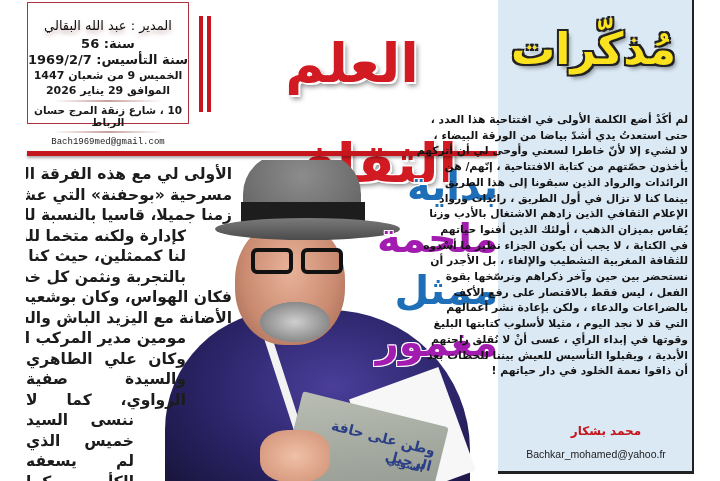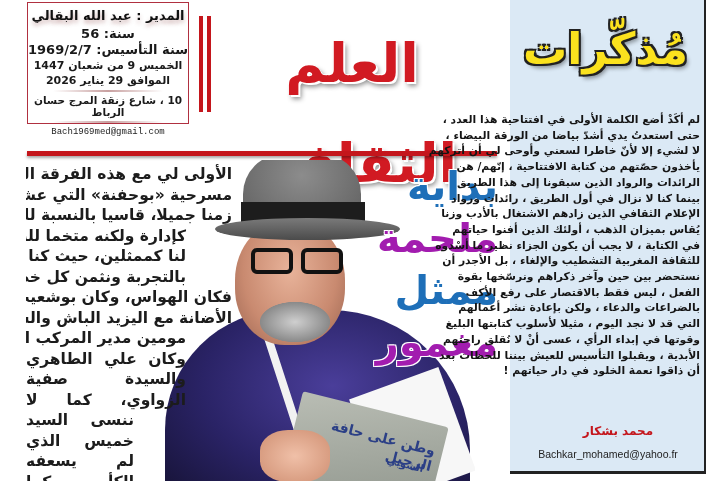--- a/index.html
+++ b/index.html
@@ -6,21 +6,21 @@
   html, body { width: 720px; height: 481px; overflow: hidden; background: #ffffff; }
   body { position: relative; font-family: "DejaVu Sans", sans-serif; color: #1a1a1a; }
 
   
   .info-box {
     position: absolute; left: 27px; top: 2px; width: 162px; height: 122px;
     border: 1px solid #b03040; background: #fff;
     direction: rtl; text-align: center;
   }
   .info-box .director {
-    font-weight: bold; font-size: 13px; margin-top: 5px; color: #111;
+    font-weight: normal; font-size: 13px; margin-top: 15px; color: #111;
     text-shadow: 0 3px 4px rgba(120,40,40,0.35);
   }
   .info-box .year { font-weight: bold; font-size: 13px; margin-top: 3px; }
   .info-box .founded { font-weight: bold; font-size: 13px; margin-top: 1px; }
   .info-box .hijri, .info-box .greg { font-weight: bold; font-size: 11px; margin-top: 2px; }
   .info-box .sep { height: 2px; margin: 3px 25px 2px; background: linear-gradient(90deg, transparent, #c8a0a0, transparent); }
   .info-box .address { font-weight: bold; font-size: 10.5px; }
   .info-box .email { font-family: Liberation Mono, monospace; font-size: 9px; margin-top: 4px; direction: ltr; color: #222; }
 
   
@@ -101,21 +101,21 @@
     position: absolute; left: 360px; top: 160px; width: 138px; height: 250px;
     direction: rtl; text-align: right; font-weight: bold;
     font-size: 40px; line-height: 52px;
     text-shadow: 1px 1px 0 #fff, -1px -1px 0 #fff, 1px -1px 0 #fff, -1px 1px 0 #fff;
   }
   .headline .blue { color: #1e6fb8; display: block; }
   .headline .red { color: #a21caf; display: block; }
 
   
   .column-box {
-    position: absolute; left: 510px; top: 0; width: 196px; height: 474px;
+    position: absolute; left: 498px; top: 0; width: 196px; height: 474px;
     background: #dbe9f5; border-right: 2px solid #222; border-bottom: 3px solid #222;
     direction: rtl;
   }
   .column-title {
     position: absolute; left: 18px; top: 14px; width: 160px; text-align: center;
     font-weight: bold; font-size: 44px; color: #fbe21e; line-height: 70px;
     text-shadow: 2px 2px 0 #222, -2px -2px 0 #222, 2px -2px 0 #222, -2px 2px 0 #222, 3px 4px 4px rgba(0,0,0,0.4);
   }
   .column-body {
     position: absolute; left: 12px; top: 112px; width: 178px;

